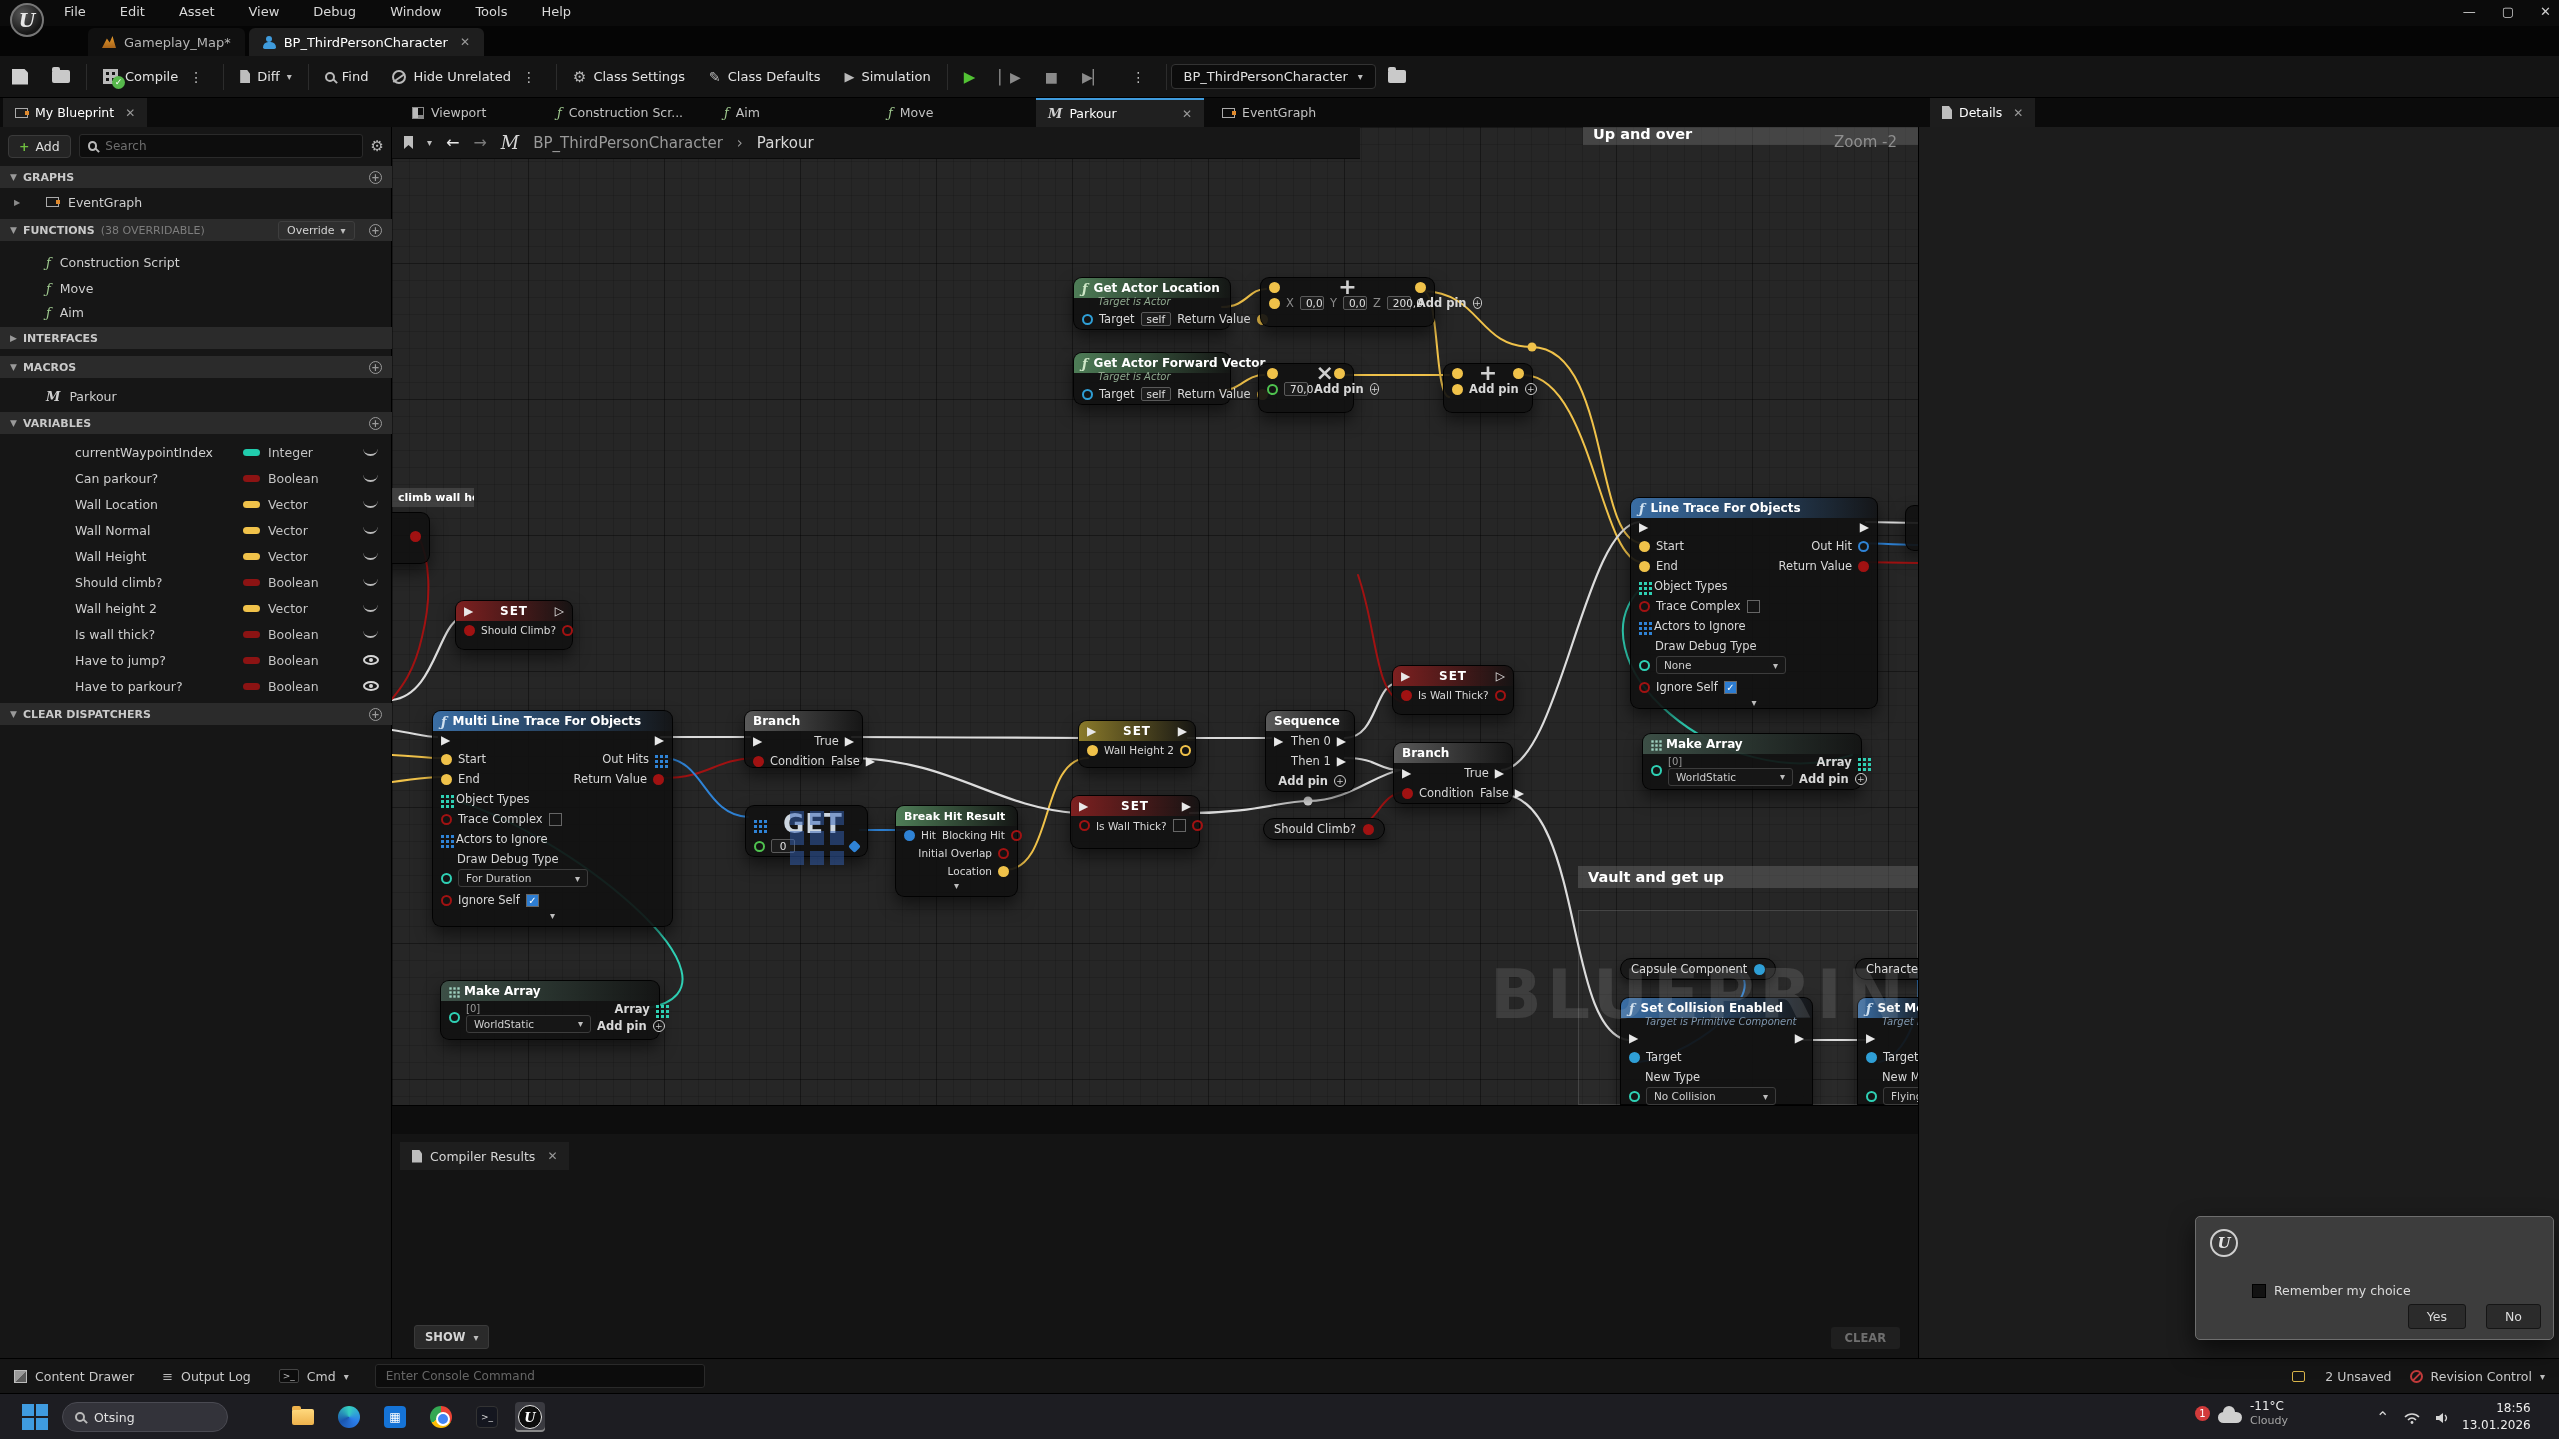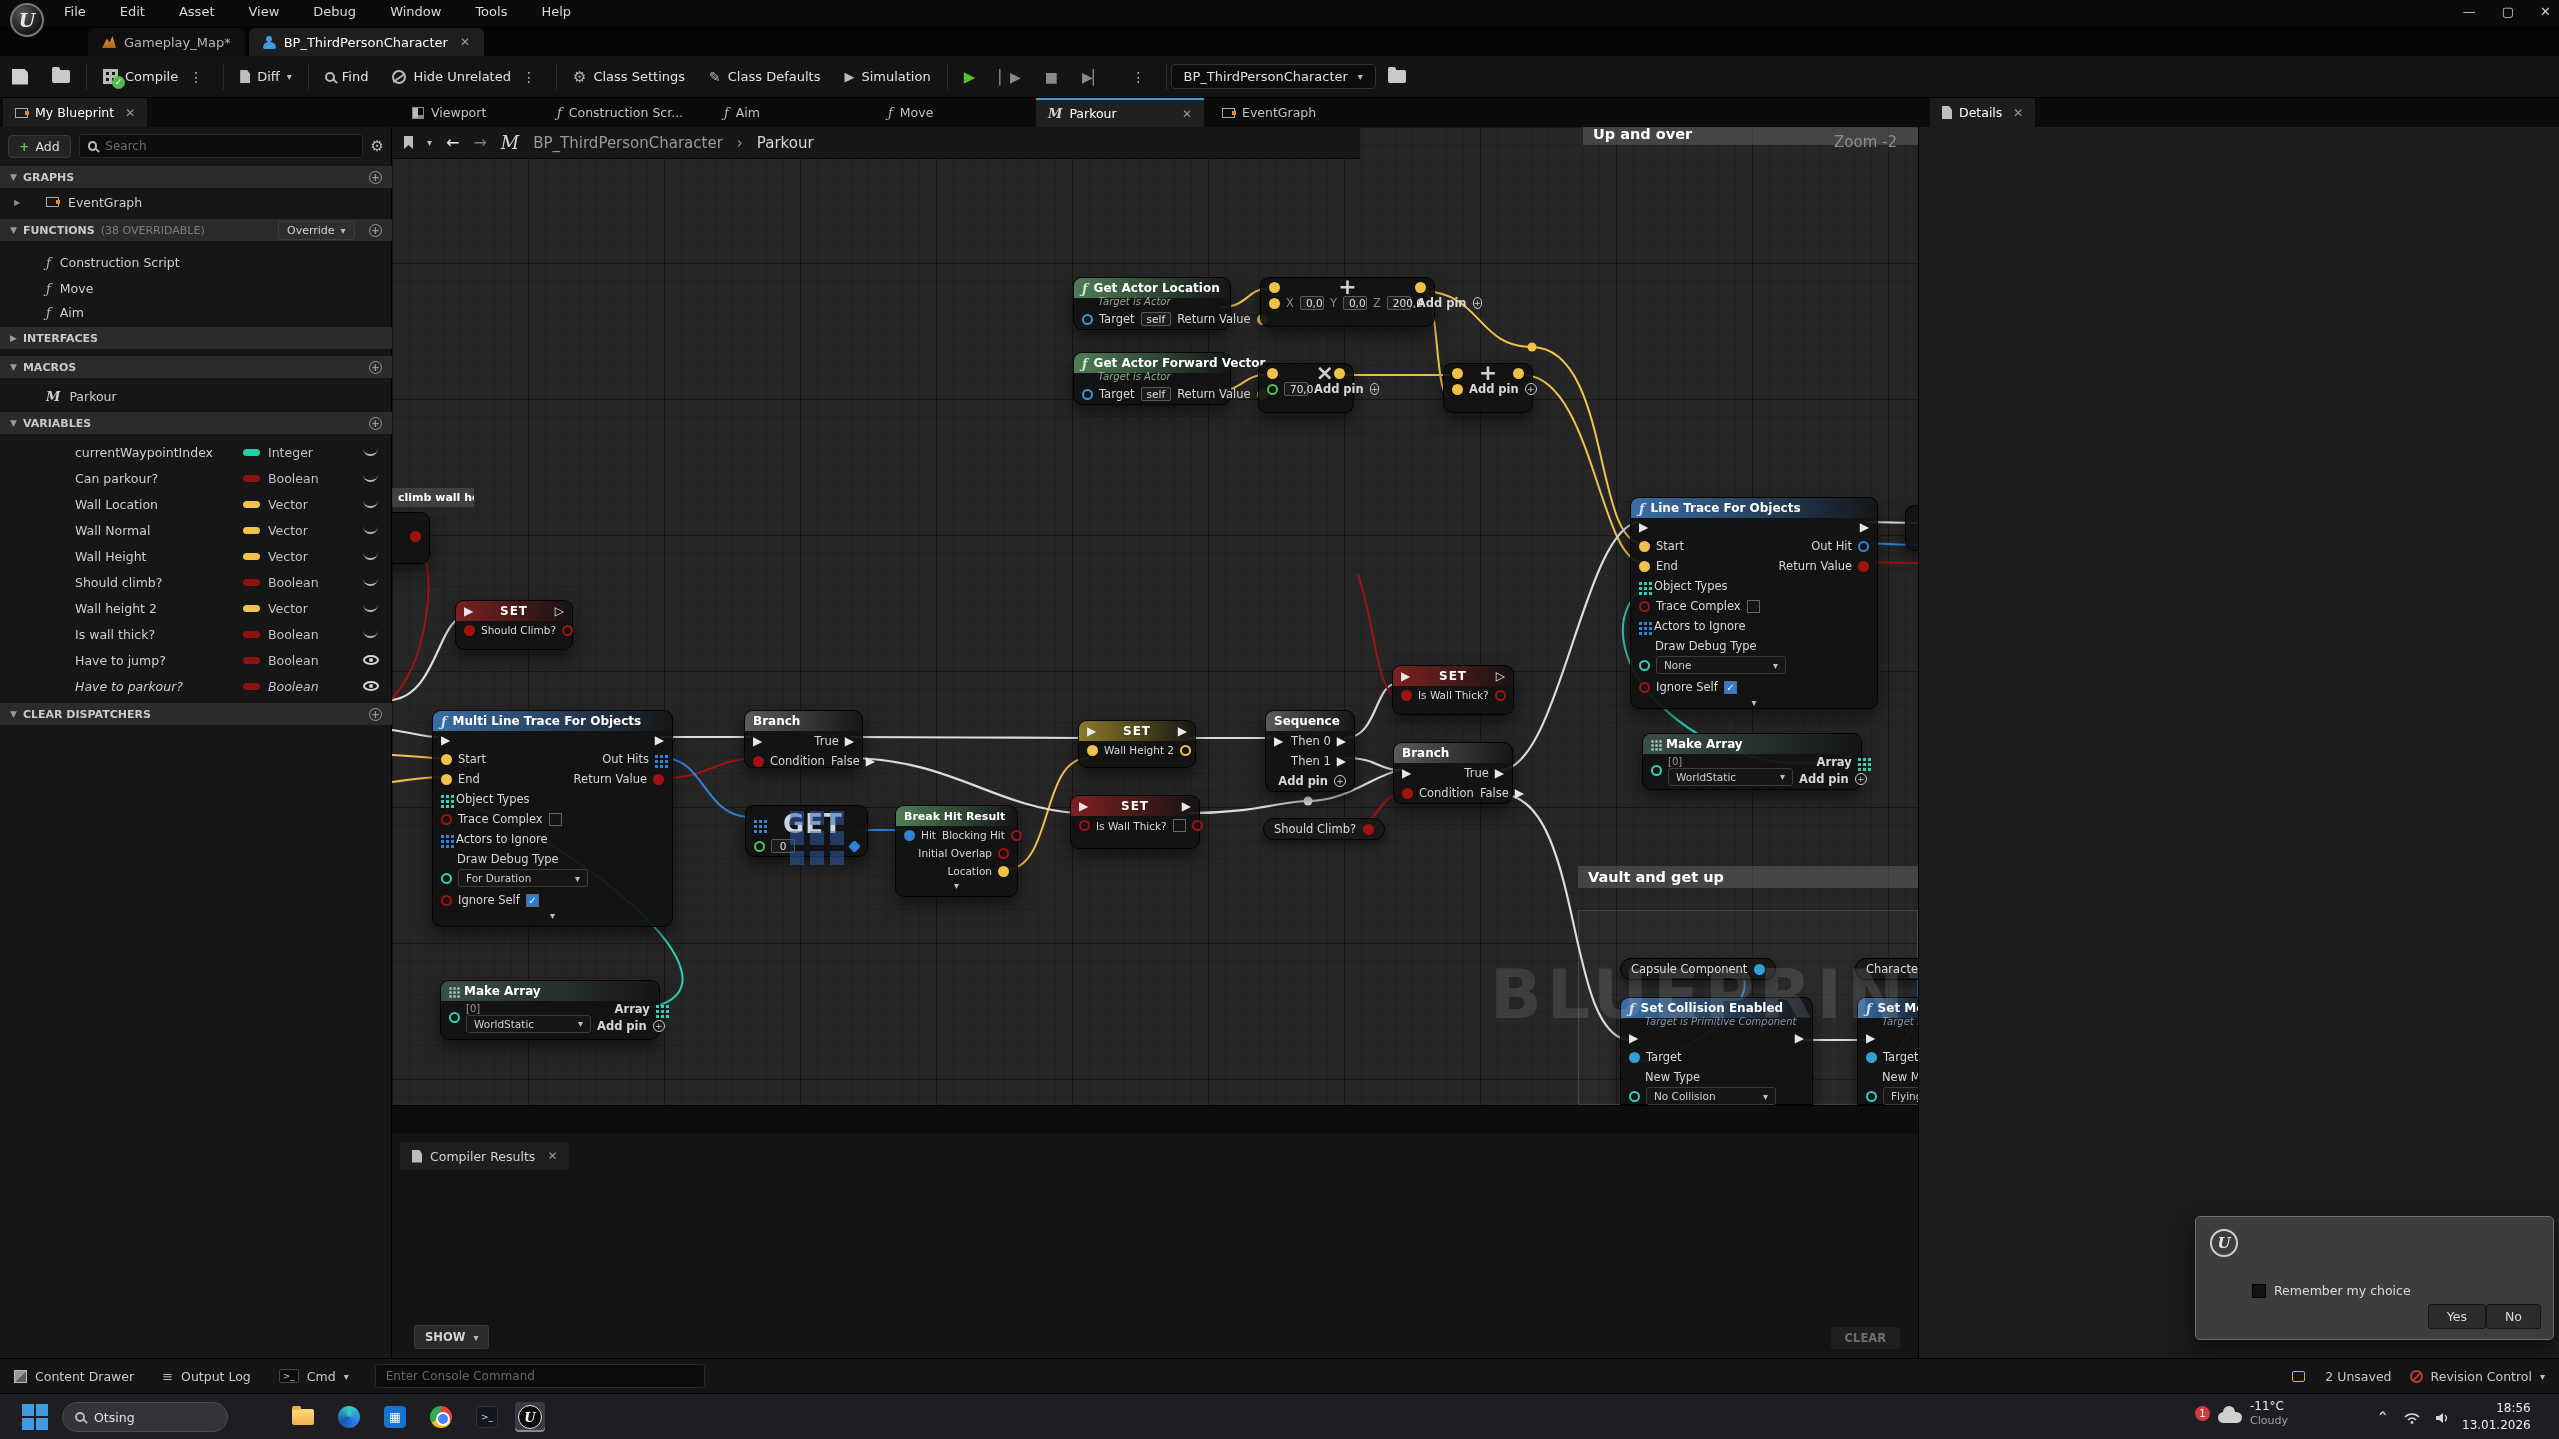--- a/index.html
+++ b/index.html
@@ -182,21 +182,21 @@
   .wtxt .c { color:#a5a5a5; font-size:11px; }
   .tray { position:absolute; left:2376px; top:14px; display:flex; gap:15px; align-items:center; color:#d5d5d5; }
   .clock { position:absolute; left:2462px; top:6px; text-align:right; color:#ededed; font-size:12px; line-height:1.4; }
 
   
   .dialog { position:absolute; left:2195px; top:1216px; width:359px; height:124px; background:#3d3d3d; border:1px solid #6e6e6e; border-radius:5px; box-shadow:0 10px 24px rgba(0,0,0,.6); z-index:200; }
   .dlogo { position:absolute; left:14px; top:12px; width:28px; height:28px; border-radius:50%; border:2px solid #cfcfcf; color:#e5e5e5; display:flex; align-items:center; justify-content:center; font-family:"DejaVu Serif","Liberation Serif",serif; font-style:italic; font-weight:bold; font-size:15px; }
   .dmsg { position:absolute; left:56px; top:10px; width:292px; font-size:13px; font-weight:bold; color:#e8e8e8; line-height:1.3; }
   .dremember { position:absolute; left:56px; top:66px; display:flex; gap:8px; align-items:center; font-size:12.5px; color:#dcdcdc; }
   .dcheck { width:14px; height:14px; background:#121212; border:1px solid #000; }
-  .dbtns { position:absolute; right:12px; bottom:10px; display:flex; gap:0; }
+  .dbtns { position:absolute; right:12px; bottom:10px; display:flex; gap:20px; }
   .dbtn { background:#2b2b2b; border:1px solid #151515; border-radius:3px; padding:4px 18px; font-size:12.5px; color:#dcdcdc; }
 
   .breadcrumb { position:absolute; left:392px; top:127px; width:968px; height:32px; background:#171717; border-bottom:1px solid #0a0a0a; display:flex; align-items:center; gap:14px; padding:0 12px; z-index:60; font-size:15px; }
   .bc-root { color:#9a9a9a; }
   .bc-cur { color:#d8d8d8; }
   .bkmk { width:9px; height:13px; background:#bdbdbd; clip-path:polygon(0 0,100% 0,100% 100%,50% 70%,0 100%); }
   .arrowb { font-size:16px; color:#e8e8e8; }
   .arrowf { font-size:16px; color:#7a7a7a; }
   .mbig { font-family:"DejaVu Serif","Liberation Serif",serif; font-style:italic; font-size:18px; color:#d5d5d5; }
 </style>
@@ -463,21 +463,21 @@
       <span class="vpill" style="background: rgb(140, 19, 19);"></span>
       <span class="vtype">Boolean</span>
       <span class="veye-c"></span>
     </div>
     <div class="vrow" style="top:520px;">
       <span class="vname">Have to jump?</span>
       <span class="vpill" style="background: rgb(140, 19, 19);"></span>
       <span class="vtype">Boolean</span>
       <span class="veye-o"></span>
     </div>
-    <div class="vrow" style="top:546px;font-style:italic;">
+    <div class="vrow" style="top:546px;">
       <span class="vname">Have to parkour?</span>
       <span class="vpill" style="background: rgb(140, 19, 19);"></span>
       <span class="vtype">Boolean</span>
       <span class="veye-o"></span>
     </div>
 
     <div class="sech" style="top:576px;">
       <span class="arr">▼</span>
       <span>CLEAR DISPATCHERS</span>
       <span class="plus-circle">+</span>

